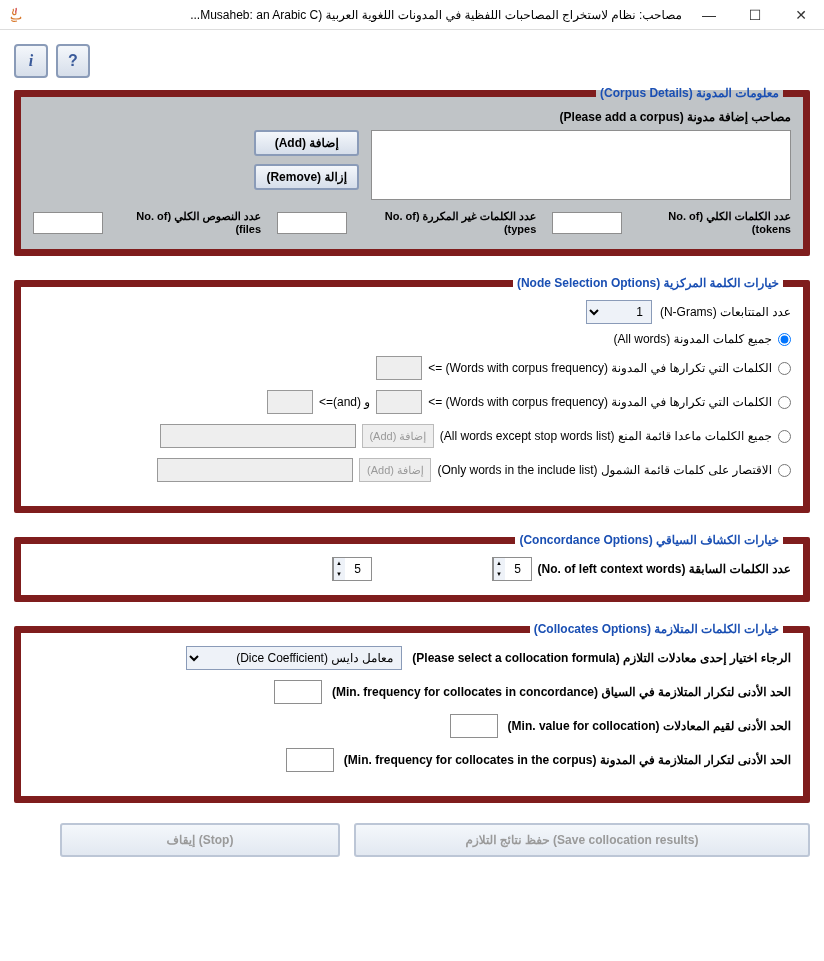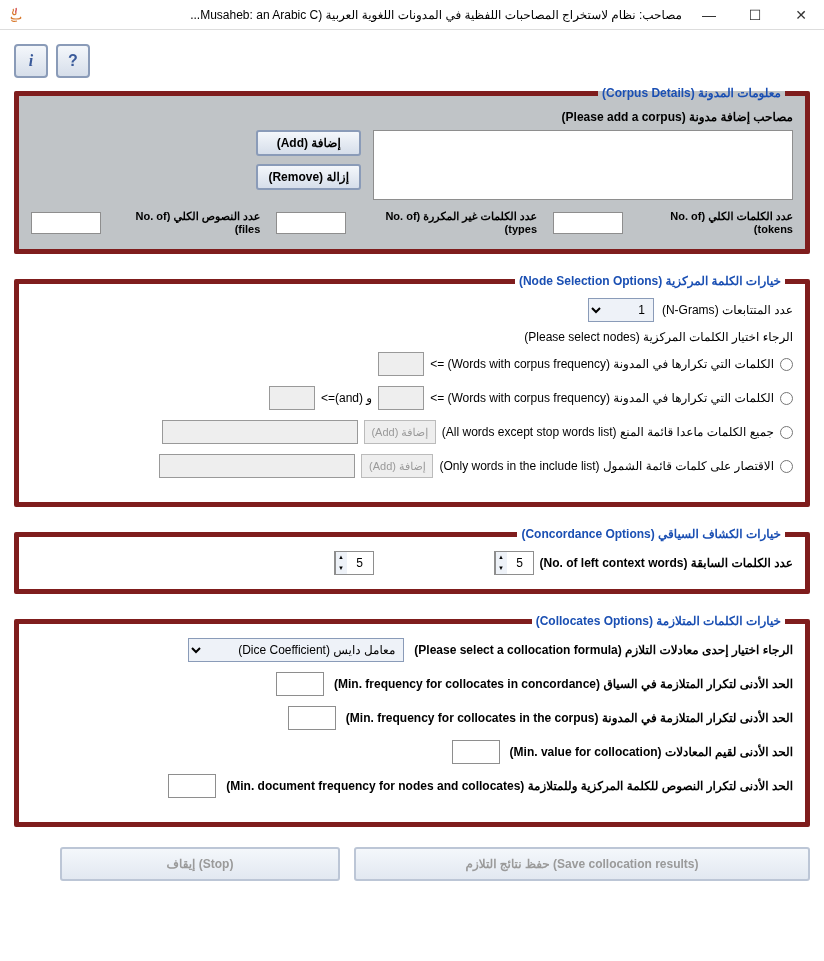--- a/index.html
+++ b/index.html
@@ -4,21 +4,21 @@
 <style>
 * { box-sizing: border-box; margin: 0; padding: 0; }
 body { font-family: Tahoma, Arial, sans-serif; font-size: 12px; background: #fff; width: 824px; height: 961px; overflow: hidden; }
 .titlebar { height: 30px; background: #fff; border-bottom: 1px solid #ddd; display: flex; align-items: center; padding: 0 0 0 8px; }
 .titlebar .java-icon { width: 16px; height: 16px; margin-right: 8px; }
 .titlebar .title { flex: 1; font-size: 12px; direction: rtl; text-align: right; padding-right: 4px; }
 .titlebar .wbtn { width: 46px; height: 30px; display: flex; align-items: center; justify-content: center; font-size: 14px; color: #333; }
 .app { padding: 14px; }
 .toolbar { display: flex; gap: 8px; margin-bottom: 8px; }
 .tbtn { width: 34px; height: 34px; border: 2px solid #8a9bb8; border-radius: 4px; background: linear-gradient(#f4f7fb,#d6deea); display: flex; align-items: center; justify-content: center; font-size: 16px; font-weight: bold; }
-fieldset { border: 5px solid #7f1d1d; border-radius: 2px; padding: 10px 12px 14px; margin-bottom: 20px; position: relative; }
+fieldset { border: 7px solid #7f1d1d; border-radius: 2px; padding: 10px 12px 14px; margin-bottom: 20px; position: relative; }
 legend { color: #1a4fb3; font-size: 12px; font-weight: bold; padding: 0 4px; direction: rtl; }
 .fld-rtl legend { margin-left: auto; margin-right: 8px; }
 .corpus { background: #c0c4c7; }
 .corpus-top { display: flex; gap: 12px; direction: rtl; margin-bottom: 10px; }
 .corpus-right { flex: 0 0 auto; text-align: right; }
 .corpus-right .msg { font-weight: bold; margin-bottom: 6px; }
 .filebox { width: 420px; height: 70px; background: #fff; border: 1px solid #8e8e8e; }
 .btncol { display: flex; flex-direction: column; gap: 8px; }
 .btn { min-width: 92px; padding: 4px 10px; border: 2px solid #8a9bb8; border-radius: 3px; background: linear-gradient(#f4f7fb,#d6deea); font-size: 12px; font-weight: bold; }
 .stats { display: flex; gap: 16px; direction: rtl; align-items: center; }
@@ -107,22 +107,23 @@
   </fieldset>
 
   <fieldset class="fld-rtl">
     <legend>خيارات الكلمة المركزية (Node Selection Options)</legend>
     <div class="node-row">
       <label>عدد المتتابعات (N-Grams)</label>
       <select class="sel-ngram">
         <option>1</option>
       </select>
     </div>
-    <div class="node-row">
-      <label>الرجاء اختيار الكلمات المركزية (Please select nodes)</label>
+    <div class="radio-row">
+      <input type="radio" name="nodesel" checked="" style="">
+      <label>جميع كلمات المدونة (All words)</label>
     </div>
     <div class="radio-row">
       <input type="radio" name="nodesel" style="">
       <label>الكلمات التي تكرارها في المدونة (Words with corpus frequency) =&gt;</label>
       <input class="tinput" disabled="" style="">
     </div>
     <div class="radio-row">
       <input type="radio" name="nodesel" style="">
       <label>الكلمات التي تكرارها في المدونة (Words with corpus frequency) =&gt;</label>
       <input class="tinput" disabled="" style="">
@@ -174,29 +175,25 @@
       <label>الرجاء اختيار إحدى معادلات التلازم (Please select a collocation formula)</label>
       <select>
         <option>معامل دايس (Dice Coefficient)</option>
       </select>
     </div>
     <div class="coll-row">
       <label>الحد الأدنى لتكرار المتلازمة في السياق (Min. frequency for collocates in concordance)</label>
       <input class="tin" style="">
     </div>
     <div class="coll-row">
-      <label>الحد الأدنى لتكرار المتلازمة في المدونة (Min. frequency for collocates in the corpus)</label>
-      <input class="tin" style="">
-    </div>
-    <div class="coll-row">
       <label>الحد الأدنى لقيم المعادلات (Min. value for collocation)</label>
       <input class="tin" style="">
     </div>
     <div class="coll-row">
-      <label>الحد الأدنى لتكرار النصوص للكلمة المركزية  وللمتلازمة (Min. document frequency for nodes and collocates)</label>
+      <label>الحد الأدنى لتكرار المتلازمة في المدونة (Min. frequency for collocates in the corpus)</label>
       <input class="tin" style="">
     </div>
   </fieldset>
 
   <div class="bottom">
     <button class="bigbtn stop" disabled="">إيقاف (Stop)</button>
     <button class="bigbtn" disabled="">حفظ نتائج التلازم (Save collocation results)</button>
   </div>
 
 </div>

